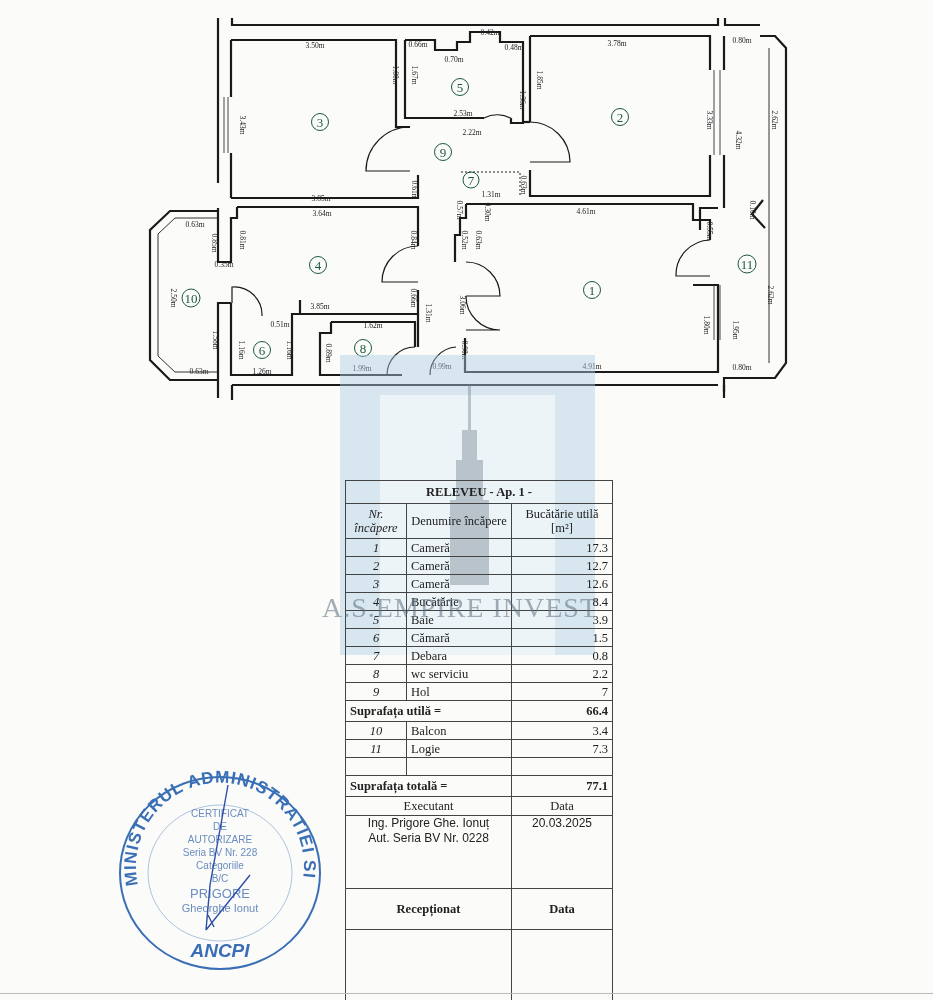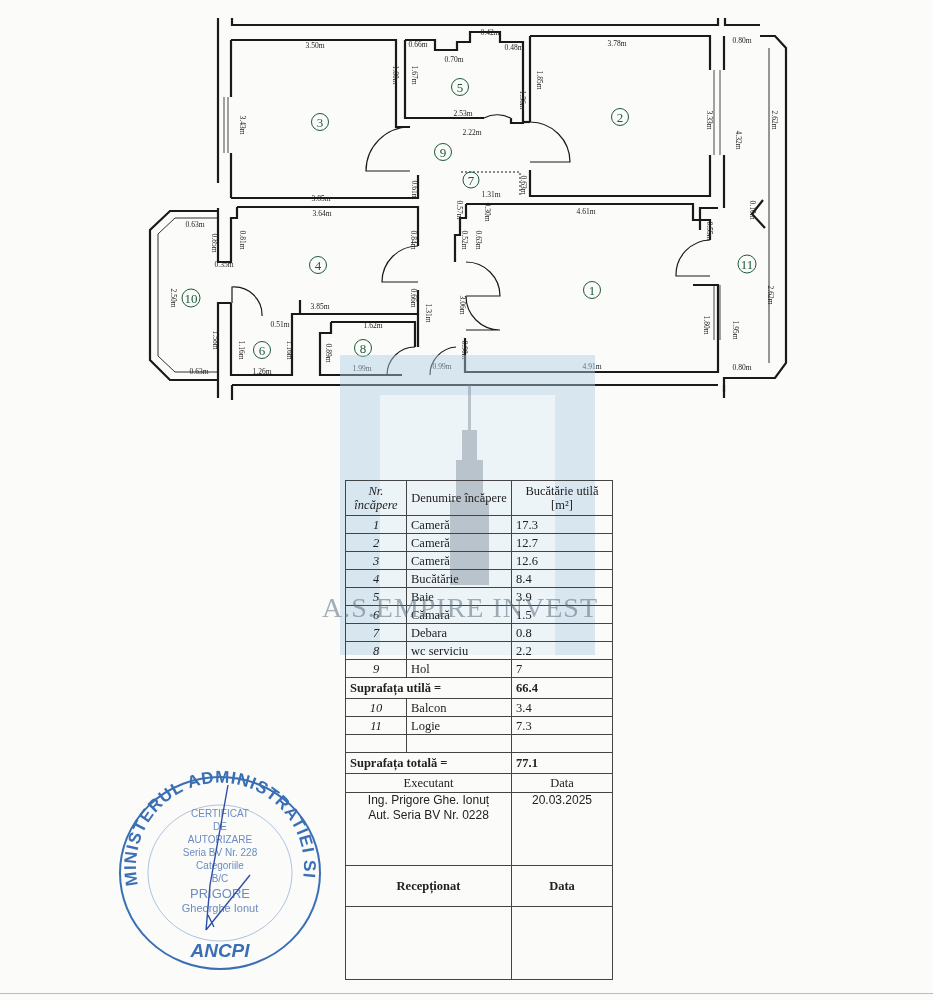--- a/index.html
+++ b/index.html
@@ -30,21 +30,21 @@
     position: absolute; left: 345px; top: 480px; width: 268px;
     border-collapse: collapse; font-size: 12.5px; background: transparent;
   }
   table.rel td, table.rel th {
     border: 1px solid #444; padding: 0 4px; height: 17px; line-height: 16px;
     font-weight: normal;
   }
   table.rel .title { text-align: center; font-weight: bold; height: 22px; }
   table.rel .hdr td { text-align: center; height: 34px; line-height: 14px; }
   table.rel .num { text-align: center; width: 52px; font-style: italic; }
-  table.rel .val { text-align: left; width: 92px; }
+  table.rel .val { text-align: right; width: 92px; }
   table.rel .sum td { font-weight: bold; height: 20px; }
   table.rel .exec td { text-align: center; height: 18px; margin-top: 11px; }
   table.rel .execbody td { height: 72px; vertical-align: top; text-align: center; font-family: "Liberation Sans", sans-serif; font-size: 12px; line-height: 15px; }
   table.rel .recv td { text-align: center; height: 40px; font-weight: bold; }
   table.rel .recvbody td { height: 72px; }
   .stamp { position: absolute; left: 110px; top: 765px; width: 220px; height: 210px; }
   .page-line { position: absolute; left: 0; top: 993px; width: 933px; height: 1px; background: #bbb; }
 </style>
 </head>
 <body>
@@ -212,20 +212,23 @@
   <g fill="rgba(120,135,150,0.45)">
     <rect x="28" y="0" width="3" height="45"></rect>
     <rect x="22" y="45" width="15" height="30"></rect>
     <rect x="16" y="75" width="27" height="40"></rect>
     <rect x="10" y="115" width="39" height="85"></rect>
   </g>
 </svg>
 
 <table class="rel">
   <tbody>
+      <tr>
+        <td colspan="3" class="title">RELEVEU - Ap. 1 -</td>
+      </tr>
   <tr class="hdr">
     <td class="num">Nr. încăpere</td>
     <td>Denumire încăpere</td>
     <td class="val">Bucătărie utilă [m²]</td>
   </tr>
   <tr>
         <td class="num">1</td>
         <td>Cameră</td>
         <td class="val">17.3</td>
       </tr>

